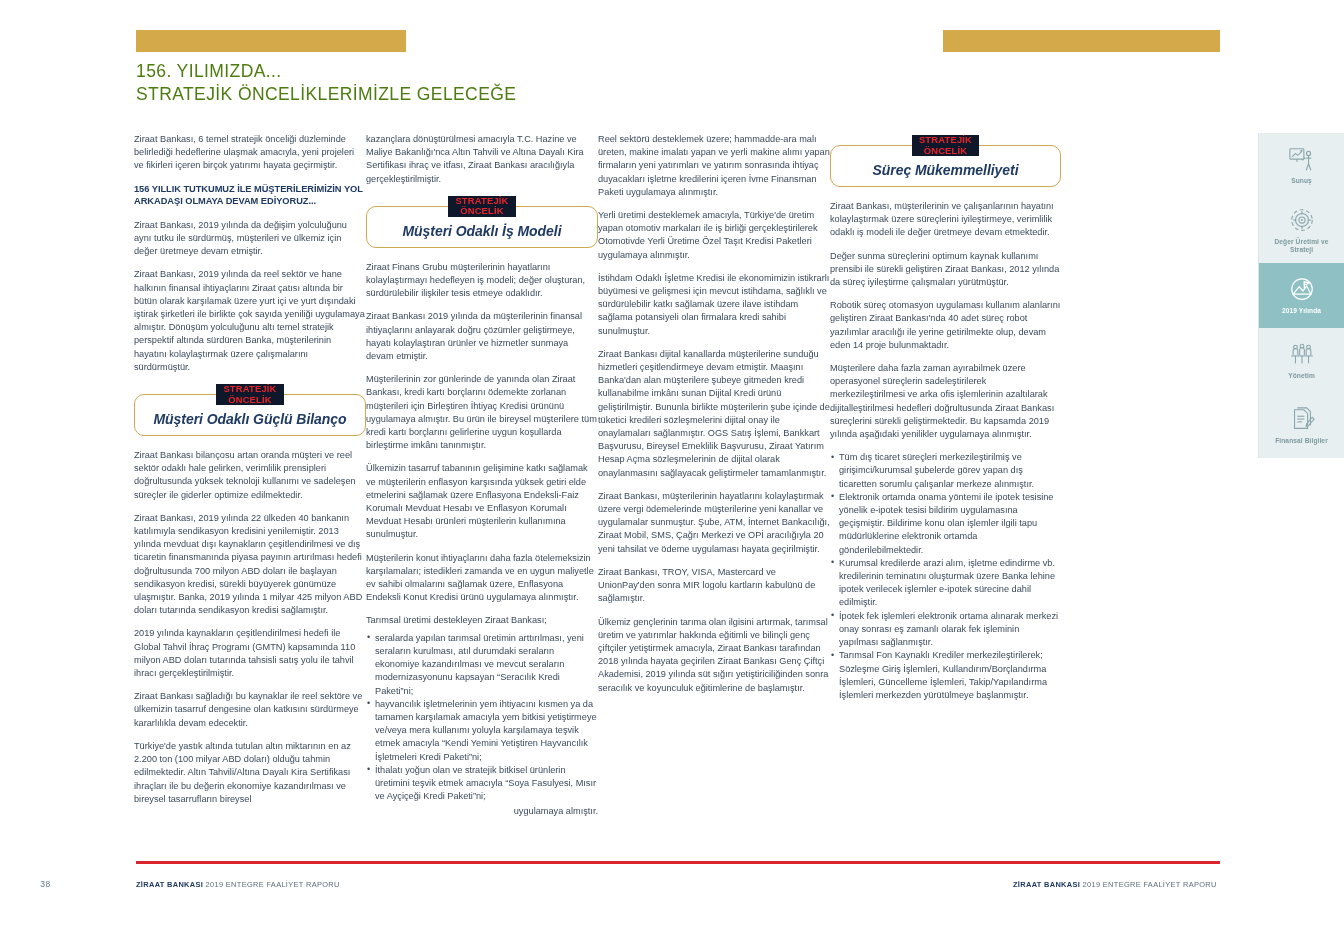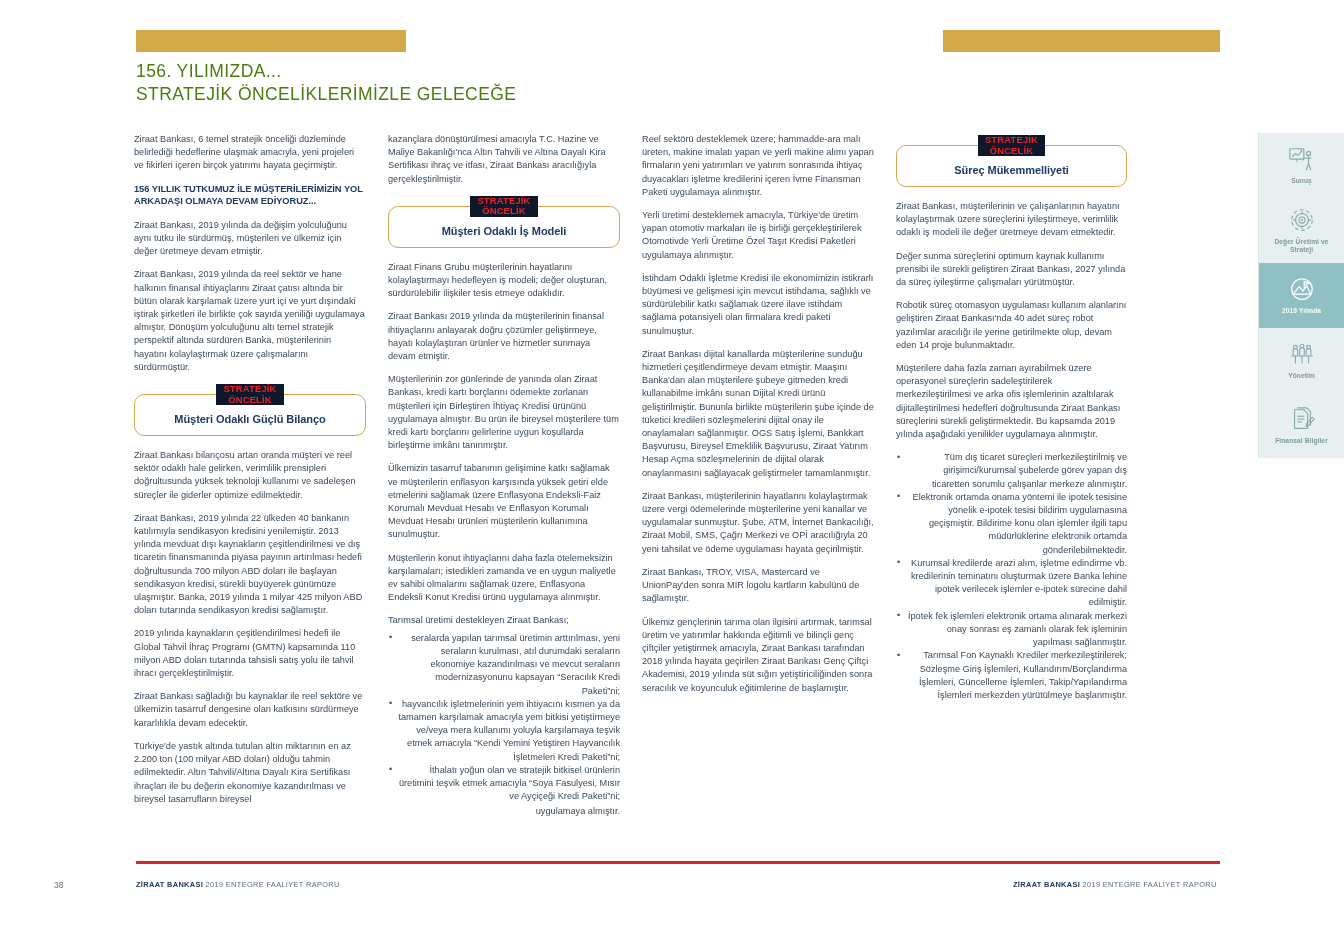--- a/index.html
+++ b/index.html
@@ -28,39 +28,39 @@
     letter-spacing: .4px;
     font-weight: 400;
   }
   .heading .l1 { display: block; }
   .heading .l2 { display: block; }
 
   
   .cols {
     position: absolute; left: 134px; top: 133px;
     width: 1088px; height: 718px;
-    display: flex; gap: 22px;
+    display: flex; 
     align-items: flex-start;
   }
   .col { width: 232px; flex: 0 0 232px; }
   .col.c4 { width: 231px; flex: 0 0 231px; }
 
   p.body, ul.body {
     color: #3b4a5c;
     font-size: 9.2px;
     line-height: 13.2px;
     margin-bottom: 10px;
     text-align: left;
   }
   p.sub-head {
     color: #1f3a63; font-weight: 700;
     font-size: 9.3px; line-height: 12.6px;
     margin-bottom: 11px; letter-spacing: -.05px;
   }
-  ul.body { list-style: none; margin-left: 0; text-align: right; }
+  ul.body { list-style: none; margin-left: 0; }
   ul.body li {
     position: relative; padding-left: 9px; margin-bottom: 0px;
   }
   ul.body li::before {
     content: "\2022"; position: absolute; left: 1px; top: -0.5px;
     color: #3b4a5c; font-size: 9px;
   }
   p.tail { margin-top: 0px; text-align: right; }
 
   
@@ -78,21 +78,21 @@
   .sp-kicker .k2 { display: block; }
   .sp-box {
     margin-top: -11px;
     border: 1.2px solid #cfa851;
     border-radius: 10px;
     padding: 18px 8px 9px;
     text-align: center;
   }
   .sp-title {
     color: #1f3a63; font-weight: 700;
-    font-size: 11px; line-height: 13px; letter-spacing: -.05px;
+    font-size: 14px; line-height: 13px; letter-spacing: -.05px; font-style: italic;
   }
 
   
   .sidenav {
     position: absolute; right: 0; top: 133px;
     width: 86px; height: 325px;
     background: #e8eff0;
     border-left: 1px solid #dbe5e6;
   }
   .nav-item {
@@ -123,21 +123,21 @@
     color: #5b6b7c;
     text-transform: uppercase;
   }
   .foot b { color: #1f3a63; font-weight: 700; }
   .foot.left  { left: 136px; }
   .foot.right { left: 1013px; }
   .pageno {
     position: absolute; top: 878px;
     font-size: 8.6px; line-height: 14px; color: #6a7786;
   }
-  .pageno.l { left: 54px; }
+  .pageno.l { left: 40px; font-family: Liberation Mono, monospace; }
   .pageno.r { left: 1347px; }
 </style>
 </head>
 <body>
 
 <div class="page">
 
   <div class="gold-bar left"></div>
   <div class="gold-bar right"></div>
 
@@ -194,40 +194,40 @@
         <li>seralarda yapılan tarımsal üretimin arttırılması, yeni seraların kurulması, atıl durumdaki seraların ekonomiye kazandırılması ve mevcut seraların modernizasyonunu kapsayan “Seracılık Kredi Paketi”ni;</li>
         <li>hayvancılık işletmelerinin yem ihtiyacını kısmen ya da tamamen karşılamak amacıyla yem bitkisi yetiştirmeye ve/veya mera kullanımı yoluyla karşılamaya teşvik etmek amacıyla “Kendi Yemini Yetiştiren Hayvancılık İşletmeleri Kredi Paketi”ni;</li>
         <li>İthalatı yoğun olan ve stratejik bitkisel ürünlerin üretimini teşvik etmek amacıyla “Soya Fasulyesi, Mısır ve Ayçiçeği Kredi Paketi”ni;</li>
       </ul>
       <p class="body tail">uygulamaya almıştır.</p>
     </div>
 
     <div class="col c3">
       <p class="body">Reel sektörü desteklemek üzere; hammadde-ara malı üreten, makine imalatı yapan ve yerli makine alımı yapan firmaların yeni yatırımları ve yatırım sonrasında ihtiyaç duyacakları işletme kredilerini içeren İvme Finansman Paketi uygulamaya alınmıştır.</p>
       <p class="body">Yerli üretimi desteklemek amacıyla, Türkiye'de üretim yapan otomotiv markaları ile iş birliği gerçekleştirilerek Otomotivde Yerli Üretime Özel Taşıt Kredisi Paketleri uygulamaya alınmıştır.</p>
-      <p class="body">İstihdam Odaklı İşletme Kredisi ile ekonomimizin istikrarlı büyümesi ve gelişmesi için mevcut istihdama, sağlıklı ve sürdürülebilir katkı sağlamak üzere ilave istihdam sağlama potansiyeli olan firmalara kredi paketi sunulmuştur.</p>
+      <p class="body">İstihdam Odaklı İşletme Kredisi ile ekonomimizin istikrarlı büyümesi ve gelişmesi için mevcut istihdama, sağlıklı ve sürdürülebilir katkı sağlamak üzere ilave istihdam sağlama potansiyeli olan firmalara kredi sahibi sunulmuştur.</p>
       <p class="body">Ziraat Bankası dijital kanallarda müşterilerine sunduğu hizmetleri çeşitlendirmeye devam etmiştir. Maaşını Banka'dan alan müşterilere şubeye gitmeden kredi kullanabilme imkânı sunan Dijital Kredi ürünü geliştirilmiştir. Bununla birlikte müşterilerin şube içinde de tüketici kredileri sözleşmelerini dijital onay ile onaylamaları sağlanmıştır. OGS Satış İşlemi, Bankkart Başvurusu, Bireysel Emeklilik Başvurusu, Ziraat Yatırım Hesap Açma sözleşmelerinin de dijital olarak onaylanmasını sağlayacak geliştirmeler tamamlanmıştır.</p>
       <p class="body">Ziraat Bankası, müşterilerinin hayatlarını kolaylaştırmak üzere vergi ödemelerinde müşterilerine yeni kanallar ve uygulamalar sunmuştur. Şube, ATM, İnternet Bankacılığı, Ziraat Mobil, SMS, Çağrı Merkezi ve OPİ aracılığıyla 20 yeni tahsilat ve ödeme uygulaması hayata geçirilmiştir.</p>
       <p class="body">Ziraat Bankası, TROY, VISA, Mastercard ve UnionPay'den sonra MIR logolu kartların kabulünü de sağlamıştır.</p>
       <p class="body">Ülkemiz gençlerinin tarıma olan ilgisini artırmak, tarımsal üretim ve yatırımlar hakkında eğitimli ve bilinçli genç çiftçiler yetiştirmek amacıyla, Ziraat Bankası tarafından 2018 yılında hayata geçirilen Ziraat Bankası Genç Çiftçi Akademisi, 2019 yılında süt sığırı yetiştiriciliğinden sonra seracılık ve koyunculuk eğitimlerine de başlamıştır.</p>
     </div>
 
     <div class="col c4">
       <div class="sp-wrap" style="margin-top:2px">
         <div class="sp-kicker">
           <span>STRATEJİK</span>
           <span class="k2">ÖNCELİK</span>
         </div>
         <div class="sp-box">
           <div class="sp-title">Süreç Mükemmelliyeti</div>
         </div>
       </div>
 
       <p class="body">Ziraat Bankası, müşterilerinin ve çalışanlarının hayatını kolaylaştırmak üzere süreçlerini iyileştirmeye, verimlilik odaklı iş modeli ile değer üretmeye devam etmektedir.</p>
-      <p class="body">Değer sunma süreçlerini optimum kaynak kullanımı prensibi ile sürekli geliştiren Ziraat Bankası, 2027 yılında da süreç iyileştirme çalışmaları yürütmüştür.</p>
+      <p class="body">Değer sunma süreçlerini optimum kaynak kullanımı prensibi ile sürekli geliştiren Ziraat Bankası, 2012 yılında da süreç iyileştirme çalışmaları yürütmüştür.</p>
       <p class="body">Robotik süreç otomasyon uygulaması kullanım alanlarını geliştiren Ziraat Bankası'nda 40 adet süreç robot yazılımlar aracılığı ile yerine getirilmekte olup, devam eden 14 proje bulunmaktadır.</p>
       <p class="body">Müşterilere daha fazla zaman ayırabilmek üzere operasyonel süreçlerin sadeleştirilerek merkezileştirilmesi ve arka ofis işlemlerinin azaltılarak dijitalleştirilmesi hedefleri doğrultusunda Ziraat Bankası süreçlerini sürekli geliştirmektedir. Bu kapsamda 2019 yılında aşağıdaki yenilikler uygulamaya alınmıştır.</p>
       <ul class="body">
         <li>Tüm dış ticaret süreçleri merkezileştirilmiş ve girişimci/kurumsal şubelerde görev yapan dış ticaretten sorumlu çalışanlar merkeze alınmıştır.</li>
         <li>Elektronik ortamda onama yöntemi ile ipotek tesisine yönelik e-ipotek tesisi bildirim uygulamasına geçişmiştir. Bildirime konu olan işlemler ilgili tapu müdürlüklerine elektronik ortamda gönderilebilmektedir.</li>
         <li>Kurumsal kredilerde arazi alım, işletme edindirme vb. kredilerinin teminatını oluşturmak üzere Banka lehine ipotek verilecek işlemler e-ipotek sürecine dahil edilmiştir.</li>
         <li>İpotek fek işlemleri elektronik ortama alınarak merkezi onay sonrası eş zamanlı olarak fek işleminin yapılması sağlanmıştır.</li>
         <li>Tarımsal Fon Kaynaklı Krediler merkezileştirilerek; Sözleşme Giriş İşlemleri, Kullandırım/Borçlandırma İşlemleri, Güncelleme İşlemleri, Takip/Yapılandırma İşlemleri merkezden yürütülmeye başlanmıştır.</li>
       </ul>
     </div>

